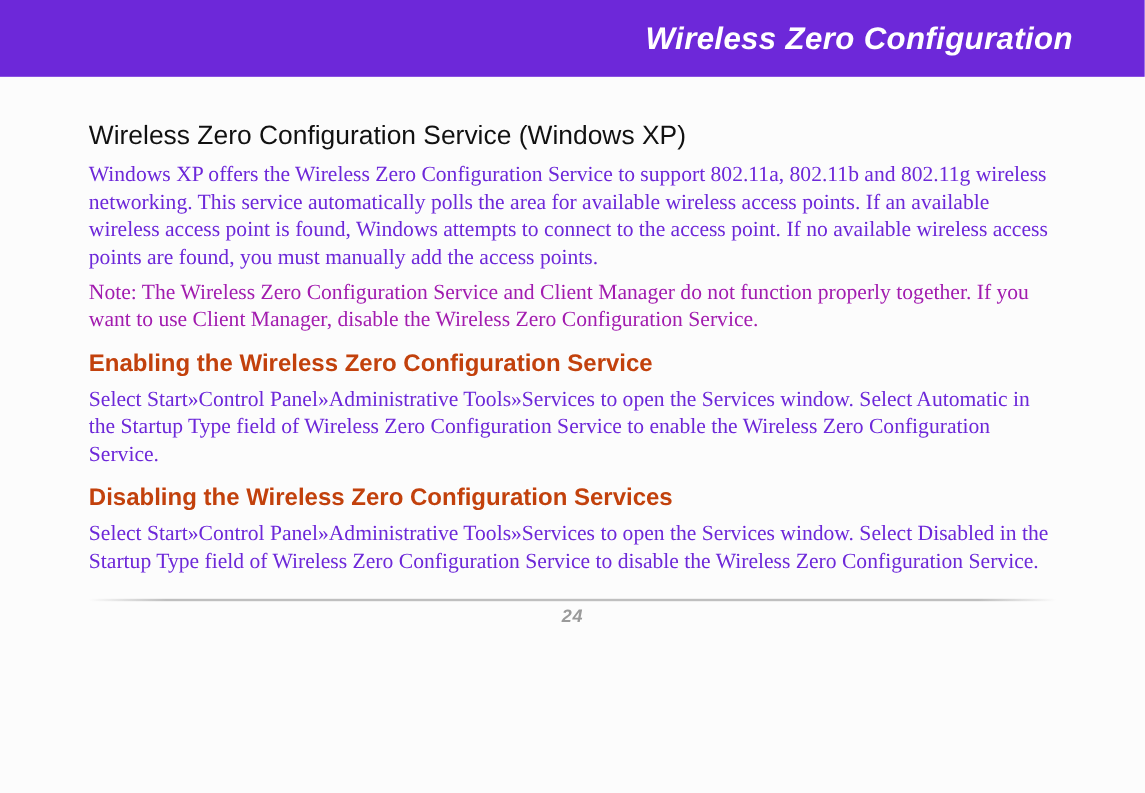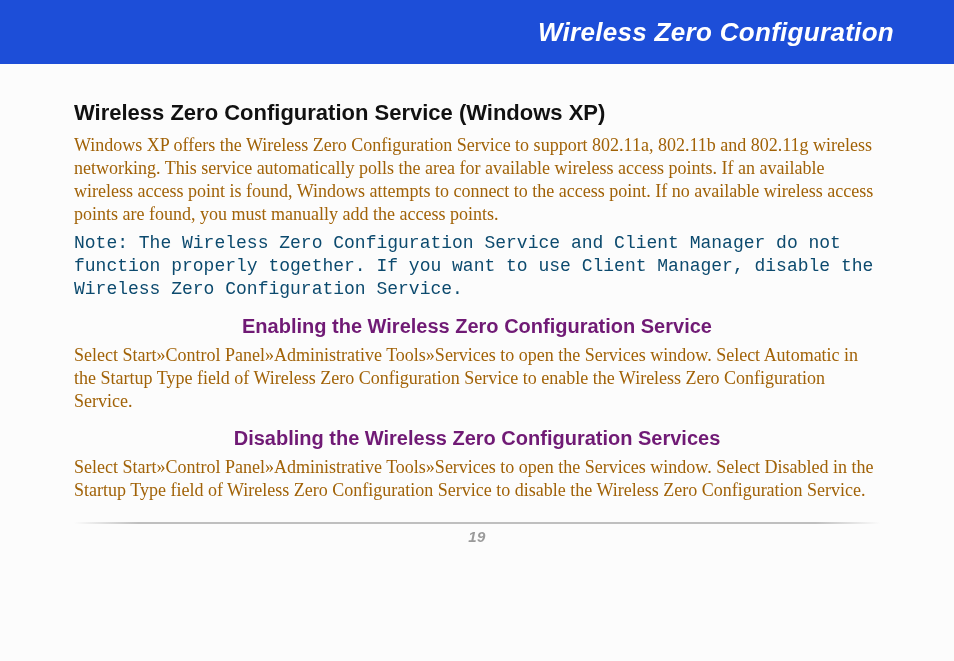--- a/index.html
+++ b/index.html
@@ -7,64 +7,63 @@
     width: 954px;
     height: 661px;
     background: #fcfcfc;
     font-family: Georgia, "Times New Roman", serif;
     color: #1a1a1a;
     overflow: hidden;
   }
   .banner {
     width: 100%;
     height: 64px;
-    background: #1d4ed8;
+    background: #6d28d9;
     display: flex;
     align-items: center;
     justify-content: flex-end;
     padding-right: 60px;
   }
   .banner-title {
     font-family: "Trebuchet MS", "Arial", sans-serif;
     font-style: italic;
     font-weight: bold;
     font-size: 26px;
     color: #fff;
     letter-spacing: 0.3px;
   }
   .content {
     padding: 36px 74px 0 74px;
   }
   .h1 {
     font-family: "Trebuchet MS", "Arial", sans-serif;
-    font-weight: bold;
+    font-weight: normal;
     font-size: 22px;
     margin-bottom: 8px;
     color: #111;
   }
   .h2 {
     font-family: "Trebuchet MS", "Arial", sans-serif;
     font-weight: bold;
     font-size: 20px;
     margin-top: 14px;
     margin-bottom: 6px;
-    color: #701a75;
-    text-align: center;
+    color: #c2410c;
   }
   .body-text {
     font-size: 18px;
     line-height: 1.28;
-    color: #a16207;
+    color: #6d28d9;
     margin-bottom: 6px;
   }
   .note {
-    font-family: Liberation Mono, monospace;
+    font-family: Liberation Serif, serif;
     font-size: 18px;
     line-height: 1.28;
-    color: #0c4a6e;
+    color: #a21caf;
     margin-bottom: 6px;
   }
   .footer {
     margin-top: 20px;
     text-align: center;
     position: relative;
   }
   .footer-rule {
     height: 2px;
     background: linear-gradient(to right, rgba(0,0,0,0) 0%, #bfbfbf 8%, #bfbfbf 92%, rgba(0,0,0,0) 100%);
@@ -95,14 +94,14 @@
   <div class="h2">Enabling the Wireless Zero Configuration Service</div>
   <div class="body-text">Select Start»Control Panel»Administrative Tools»Services to open the Services window. Select Automatic in the Startup Type field of Wireless Zero Configuration Service to enable the Wireless Zero Configuration Service.</div>
 
   <div class="h2">Disabling the Wireless Zero Configuration Services</div>
   <div class="body-text">Select Start»Control Panel»Administrative Tools»Services to open the Services window. Select Disabled in the Startup Type field of Wireless Zero Configuration Service to disable the Wireless Zero Configuration Service.</div>
 
 </div>
 
 <div class="footer">
   <div class="footer-rule"></div>
-  <div class="page-num">19</div>
+  <div class="page-num">24</div>
 </div>
 
 </body></html>

